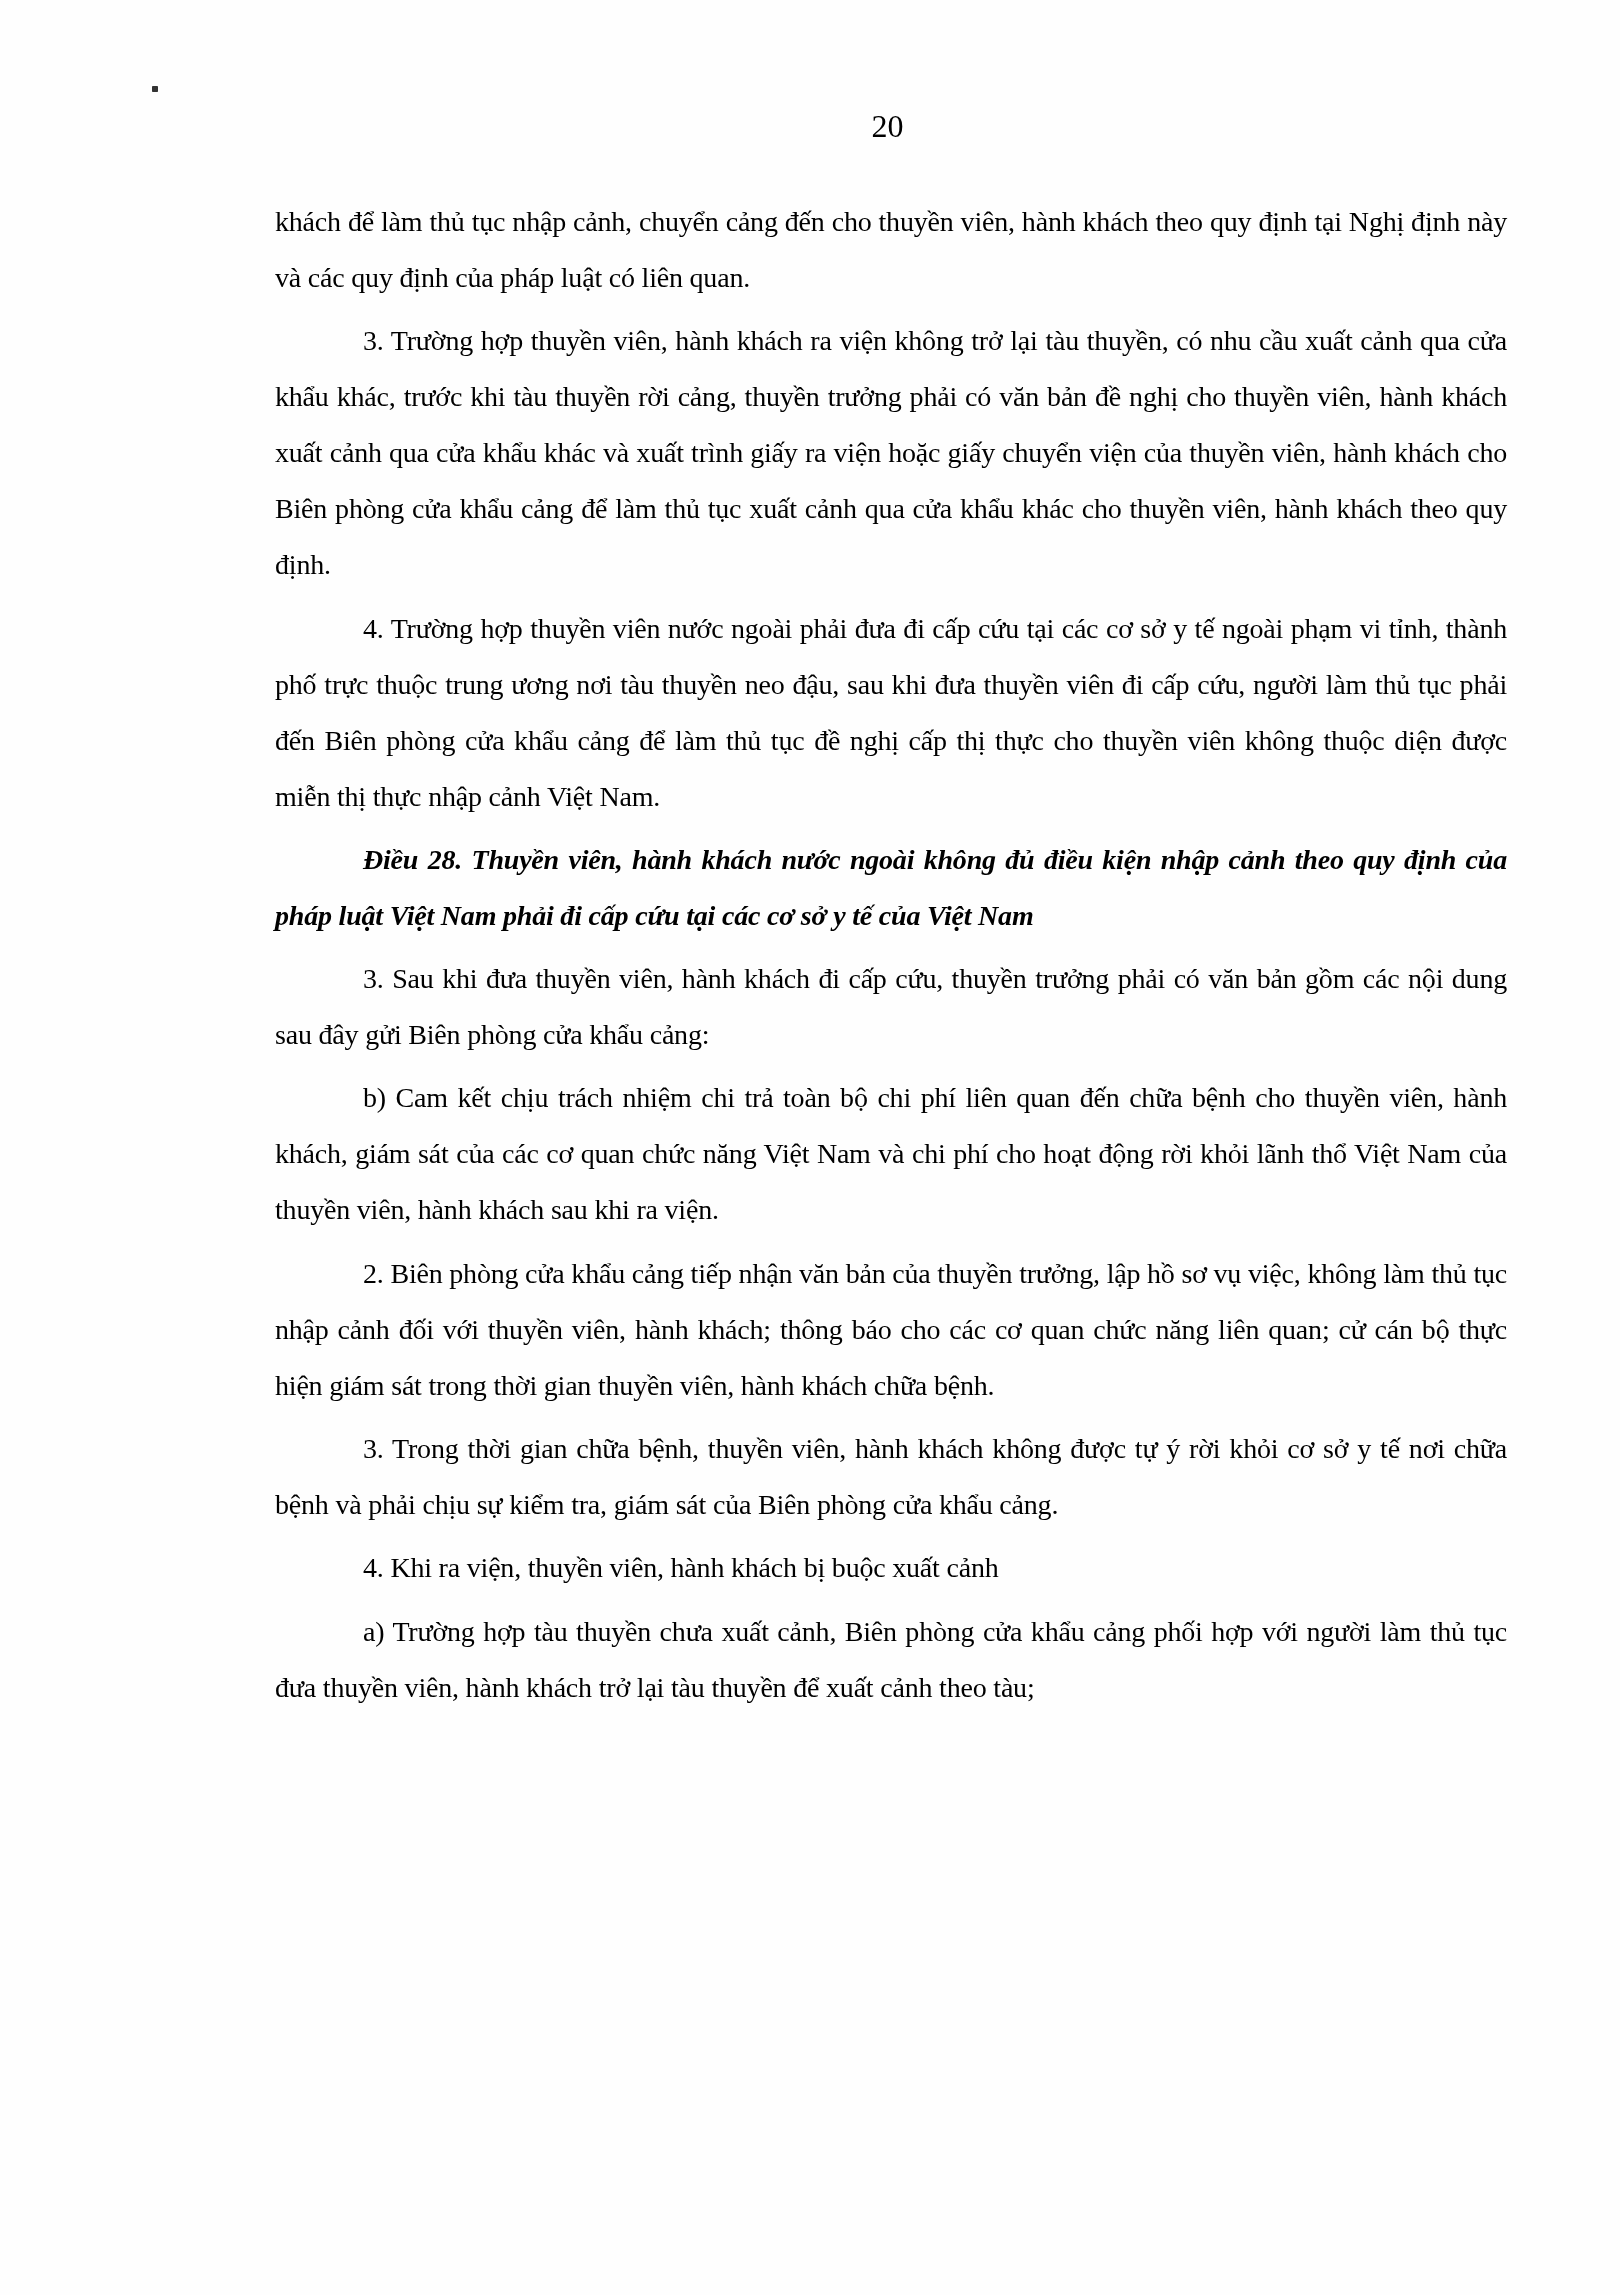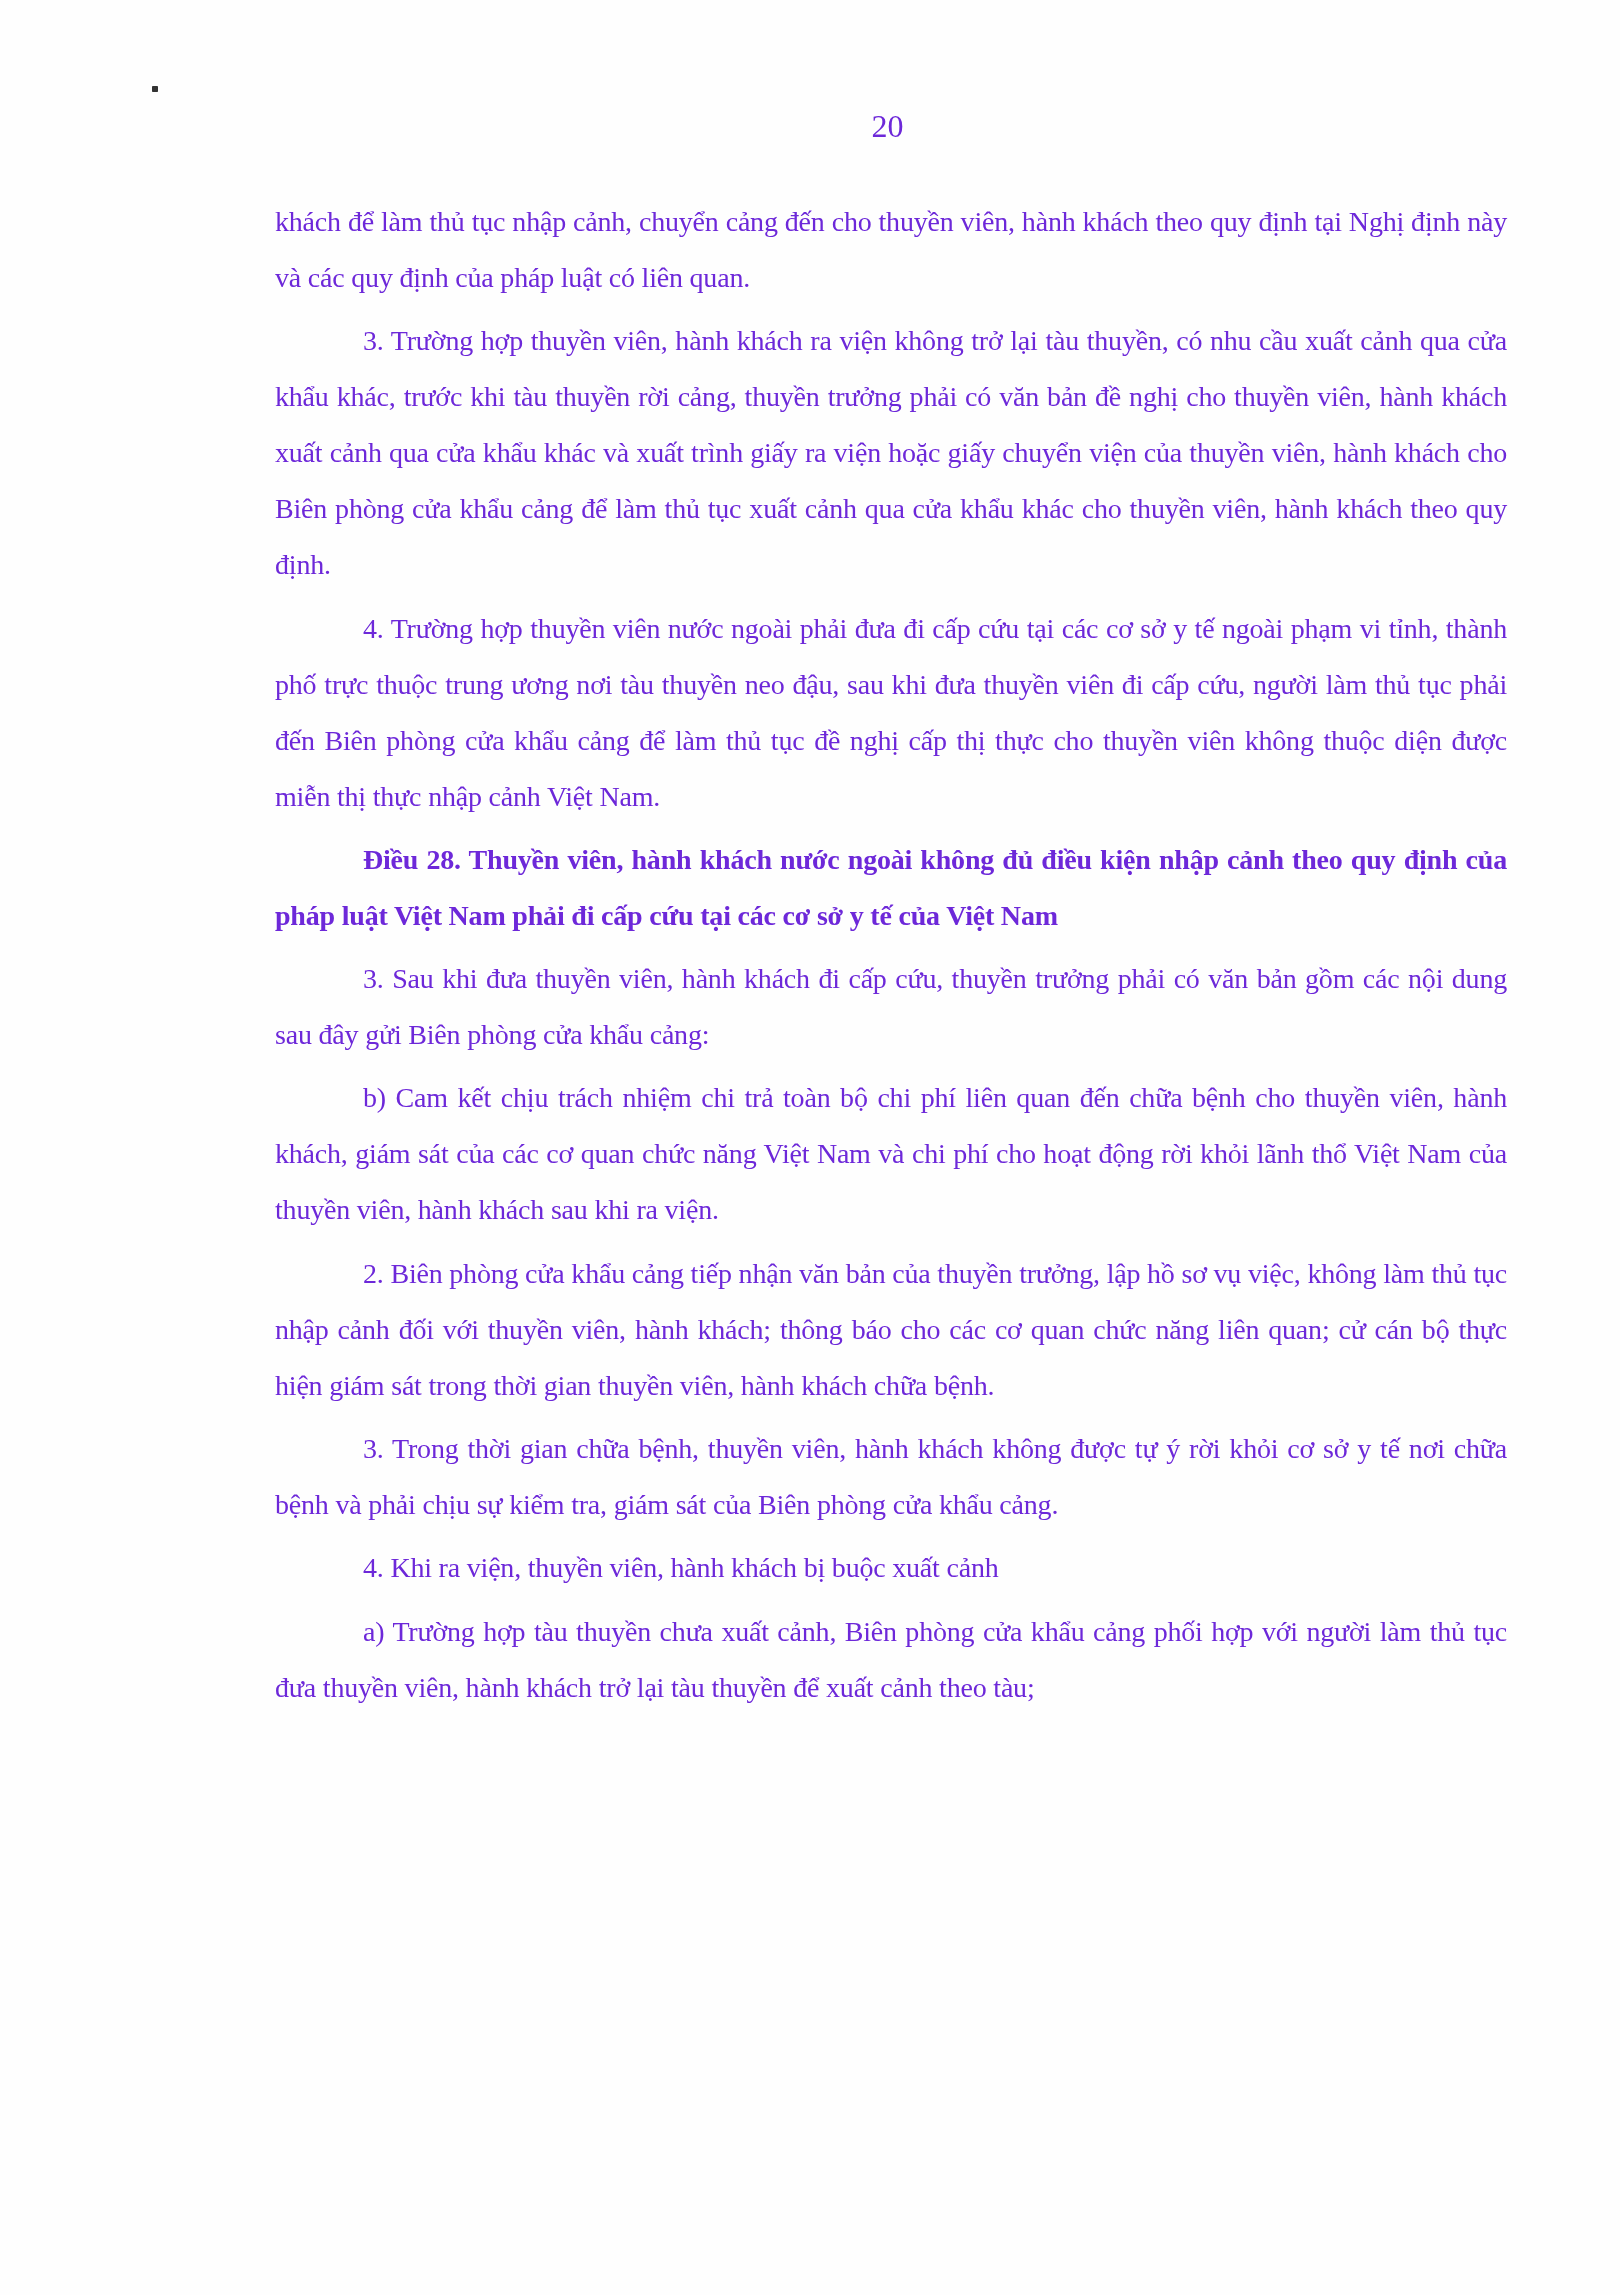--- a/index.html
+++ b/index.html
@@ -1,27 +1,27 @@
 <!DOCTYPE html>
 <html style="font-size:13px"><head>
 <meta charset="utf-8">
 <style>
   html, body { margin: 0; padding: 0; background: #ffffff; }
   body { width: 1621px; height: 2295px; position: relative; overflow: hidden; }
   .page {
     position: absolute; left: 0; top: 0; width: 1621px; height: 2295px;
-    background: #fefefe; color: #6d28d9;
+    background: #fefefe; color: #000000;
     font-family: "Liberation Serif", "DejaVu Serif", serif;
   }
   .dot { position: absolute; left: 152px; top: 86px; width: 5.7px; height: 5.7px; background: #333; border-radius: 0.8px; }
   .page-number { position: absolute; left: 0; width: 100%; top: 104px; text-align: center; font-size: 32px; line-height: 45px; padding-left: 154px; box-sizing: border-box; }
   .body { position: absolute; left: 275px; width: 1232px; top: 194px; }
   .p { font-size: 28px; line-height: 56px; text-align: justify; margin: 0 0 7.3px 0; text-indent: 88px; letter-spacing: -0.2px; }
   .p.noindent { text-indent: 0; }
-  .p.bold { font-weight: bold; }
+  .p.bold { font-weight: bold; font-style: italic; }
 </style>
 </head>
 <body>
 
 <div class="page">
   <div class="dot"></div>
   <div class="page-number">20</div>
 
   <div class="body">
     <p class="p noindent">khách để làm thủ tục nhập cảnh, chuyển cảng đến cho thuyền viên, hành khách theo quy định tại Nghị định này và các quy định của pháp luật có liên quan.</p>

